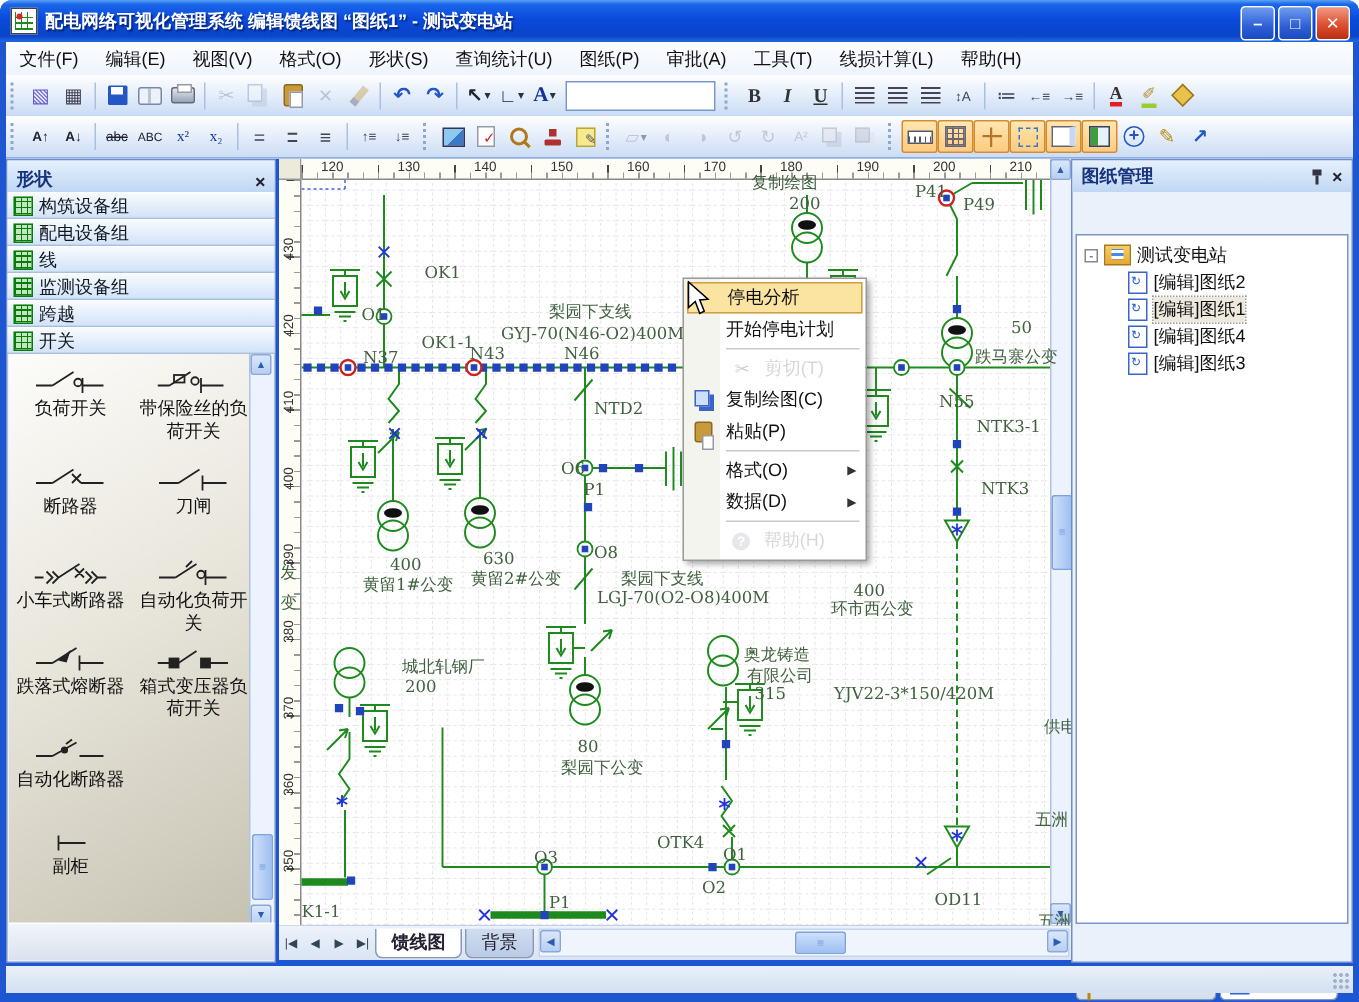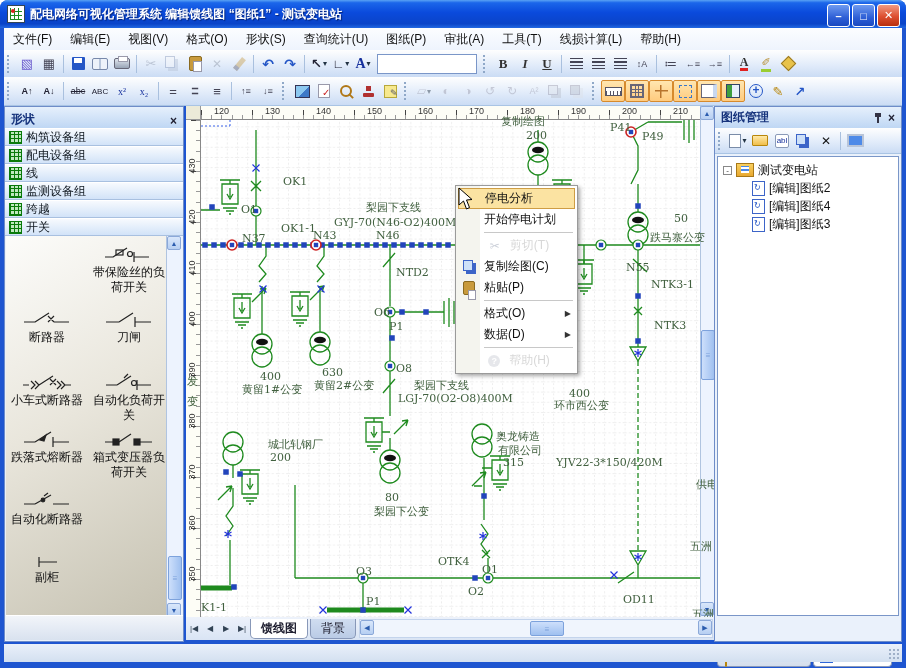--- a/index.html
+++ b/index.html
@@ -341,20 +341,29 @@
     <div class="lp-group" style="top:93px">
         <span class="gicon"></span>
         <span>跨越</span>
       </div>
     <div class="lp-group" style="top:111px">
         <span class="gicon"></span>
         <span>开关</span>
       </div>
 
     <div class="lp-list">
+      <div class="shape-item" style="left:0;top:9px;width:82px">
+        <svg width="48" height="18">
+            <g stroke="#222" fill="none" stroke-width="1.2">
+              <path d="M1 12H12 M12 12L26 3 M32 12H46 M32 7V17"></path>
+              <circle cx="29" cy="10" r="2.5"></circle>
+            </g>
+          </svg>
+        <span class="shape-label">负荷开关</span>
+      </div>
       <div class="shape-item" style="left:84px;top:9px;width:78px">
         <svg width="48" height="18">
             <g stroke="#222" fill="none" stroke-width="1.2">
               <path d="M0 12H8 M8 12L22 3 M29 12H44 M29 7V17"></path>
               <rect x="11" y="5" width="7" height="5"></rect>
               <circle cx="25" cy="9" r="2.5"></circle>
             </g>
           </svg>
         <span class="shape-label">带保险丝的负荷开关</span>
       </div>
@@ -641,41 +650,33 @@
   </div>
 
   <div class="rpanel">
     <div class="rp-head">
       <span>图纸管理</span>
       <span class="rp-headbtns">
         <span class="pin"></span>
         <span>×</span>
       </span>
     </div>
-    <div class="rp-tool">
-      <span class="grip"></span>
-      <span class="ti i-pg dd"></span>
-      <span class="ti i-fold"></span>
-      <span class="ti">
-          <span class="ti i-abl">abl</span>
-        </span>
-      <span class="ti i-cpy2"></span>
-      <span class="ti i-x"></span>
-      <span class="vsep"></span>
-      <span class="ti i-mon"></span>
-    </div>
     <div class="tree">
       <div class="trow" style="padding-left:5px;margin-top:4px">
         <span class="texp">-</span>
         <span class="i-dfold"></span>
         <span>测试变电站</span>
       </div>
       <div class="trow" style="padding-left:34px">
         <span class="i-sheet"></span>
         <span>[编辑]图纸2</span>
+      </div>
+      <div class="trow" style="padding-left:34px">
+        <span class="i-sheet"></span>
+        <span class="tsel">[编辑]图纸1</span>
       </div>
       <div class="trow" style="padding-left:34px">
         <span class="i-sheet"></span>
         <span>[编辑]图纸4</span>
       </div>
       <div class="trow" style="padding-left:34px">
         <span class="i-sheet"></span>
         <span>[编辑]图纸3</span>
       </div>
     </div>

